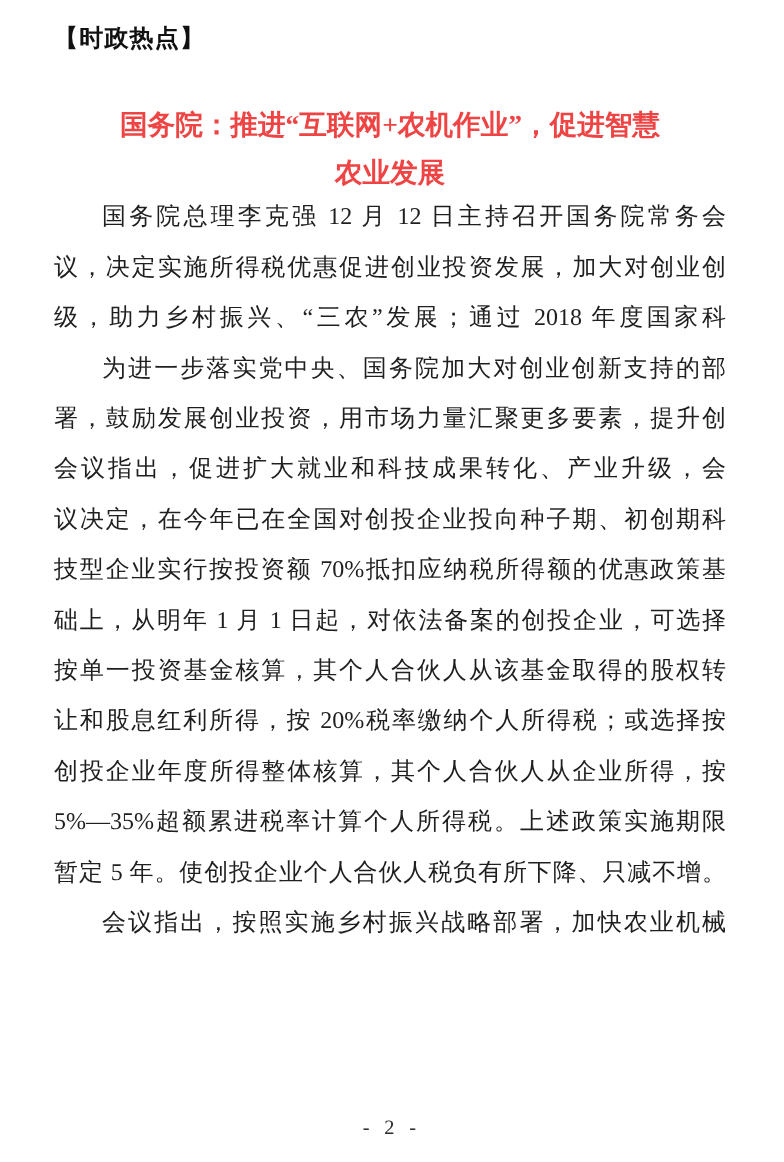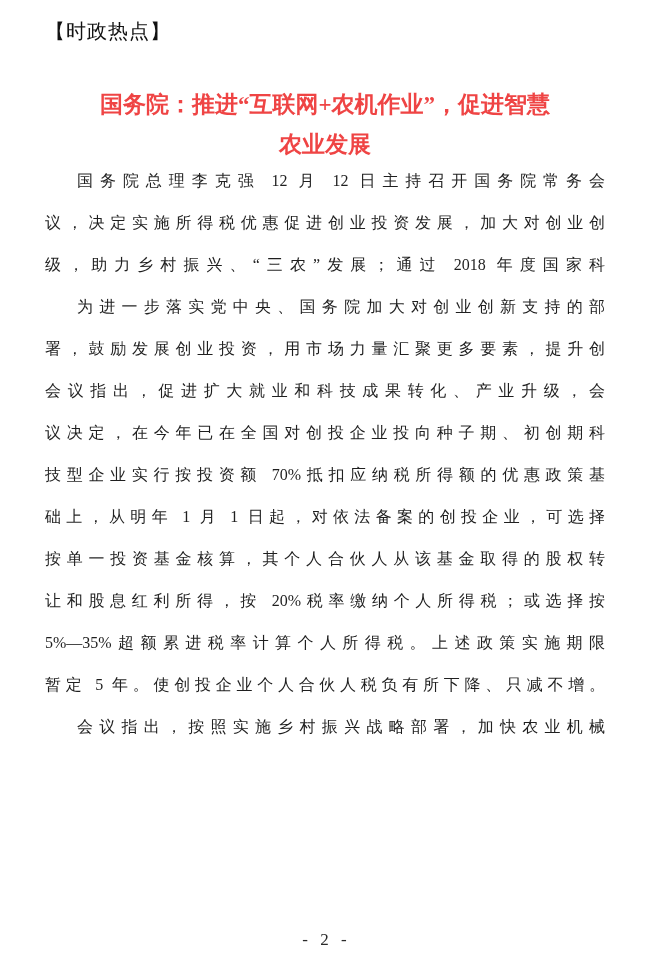--- a/index.html
+++ b/index.html
@@ -15,21 +15,21 @@
     overflow: hidden;
     font-family: "Liberation Serif", "DejaVu Serif", serif;
     color: #1c1c1c;
     box-sizing: border-box;
   }
   .section-tag {
     position: absolute;
     top: 18px;
     left: 45px;
     font-family: "Liberation Sans", "DejaVu Sans", sans-serif;
-    font-weight: normal;
+    font-weight: bold;
     font-size: 20px;
     letter-spacing: 1px;
     color: #111111;
   }
   .title {
     position: absolute;
     top: 70px;
     left: 45px;
     right: 48px;
     text-align: center;
@@ -41,21 +41,21 @@
   .title .title-line {
     display: block;
   }
   .body-text {
     position: absolute;
     top: 160px;
     left: 45px;
     right: 48px;
   }
   .line {
-    font-size: 16px;
+    font-size: 20px;
     line-height: 42px;
     height: 42px;
     text-align: left;
     color: #1f1f1f;
   }
   .line.full {
     text-align: justify;
     text-align-last: justify;
   }
   .line.indent {
@@ -89,20 +89,21 @@
       <div class="line full">议，决定实施所得税优惠促进创业投资发展，加大对创业创</div>
       <div class="line full">级，助力乡村振兴、“三农”发展；通过 2018 年度国家科</div>
       <div class="line indent full">为进一步落实党中央、国务院加大对创业创新支持的部</div>
       <div class="line full">署，鼓励发展创业投资，用市场力量汇聚更多要素，提升创</div>
       <div class="line full">会议指出，促进扩大就业和科技成果转化、产业升级，会</div>
       <div class="line full">议决定，在今年已在全国对创投企业投向种子期、初创期科</div>
       <div class="line full">技型企业实行按投资额 70%抵扣应纳税所得额的优惠政策基</div>
       <div class="line full">础上，从明年 1 月 1 日起，对依法备案的创投企业，可选择</div>
       <div class="line full">按单一投资基金核算，其个人合伙人从该基金取得的股权转</div>
       <div class="line full">让和股息红利所得，按 20%税率缴纳个人所得税；或选择按</div>
+      <div class="line full">创投企业年度所得整体核算，其个人合伙人从企业所得，按</div>
       <div class="line full">5%—35%超额累进税率计算个人所得税。上述政策实施期限</div>
       <div class="line full">暂定 5 年。使创投企业个人合伙人税负有所下降、只减不增。</div>
       <div class="line indent full">会议指出，按照实施乡村振兴战略部署，加快农业机械</div>
     </div>
 
   <div class="page-number">- 2 -</div>
 
 </div>
 
 </body></html>

